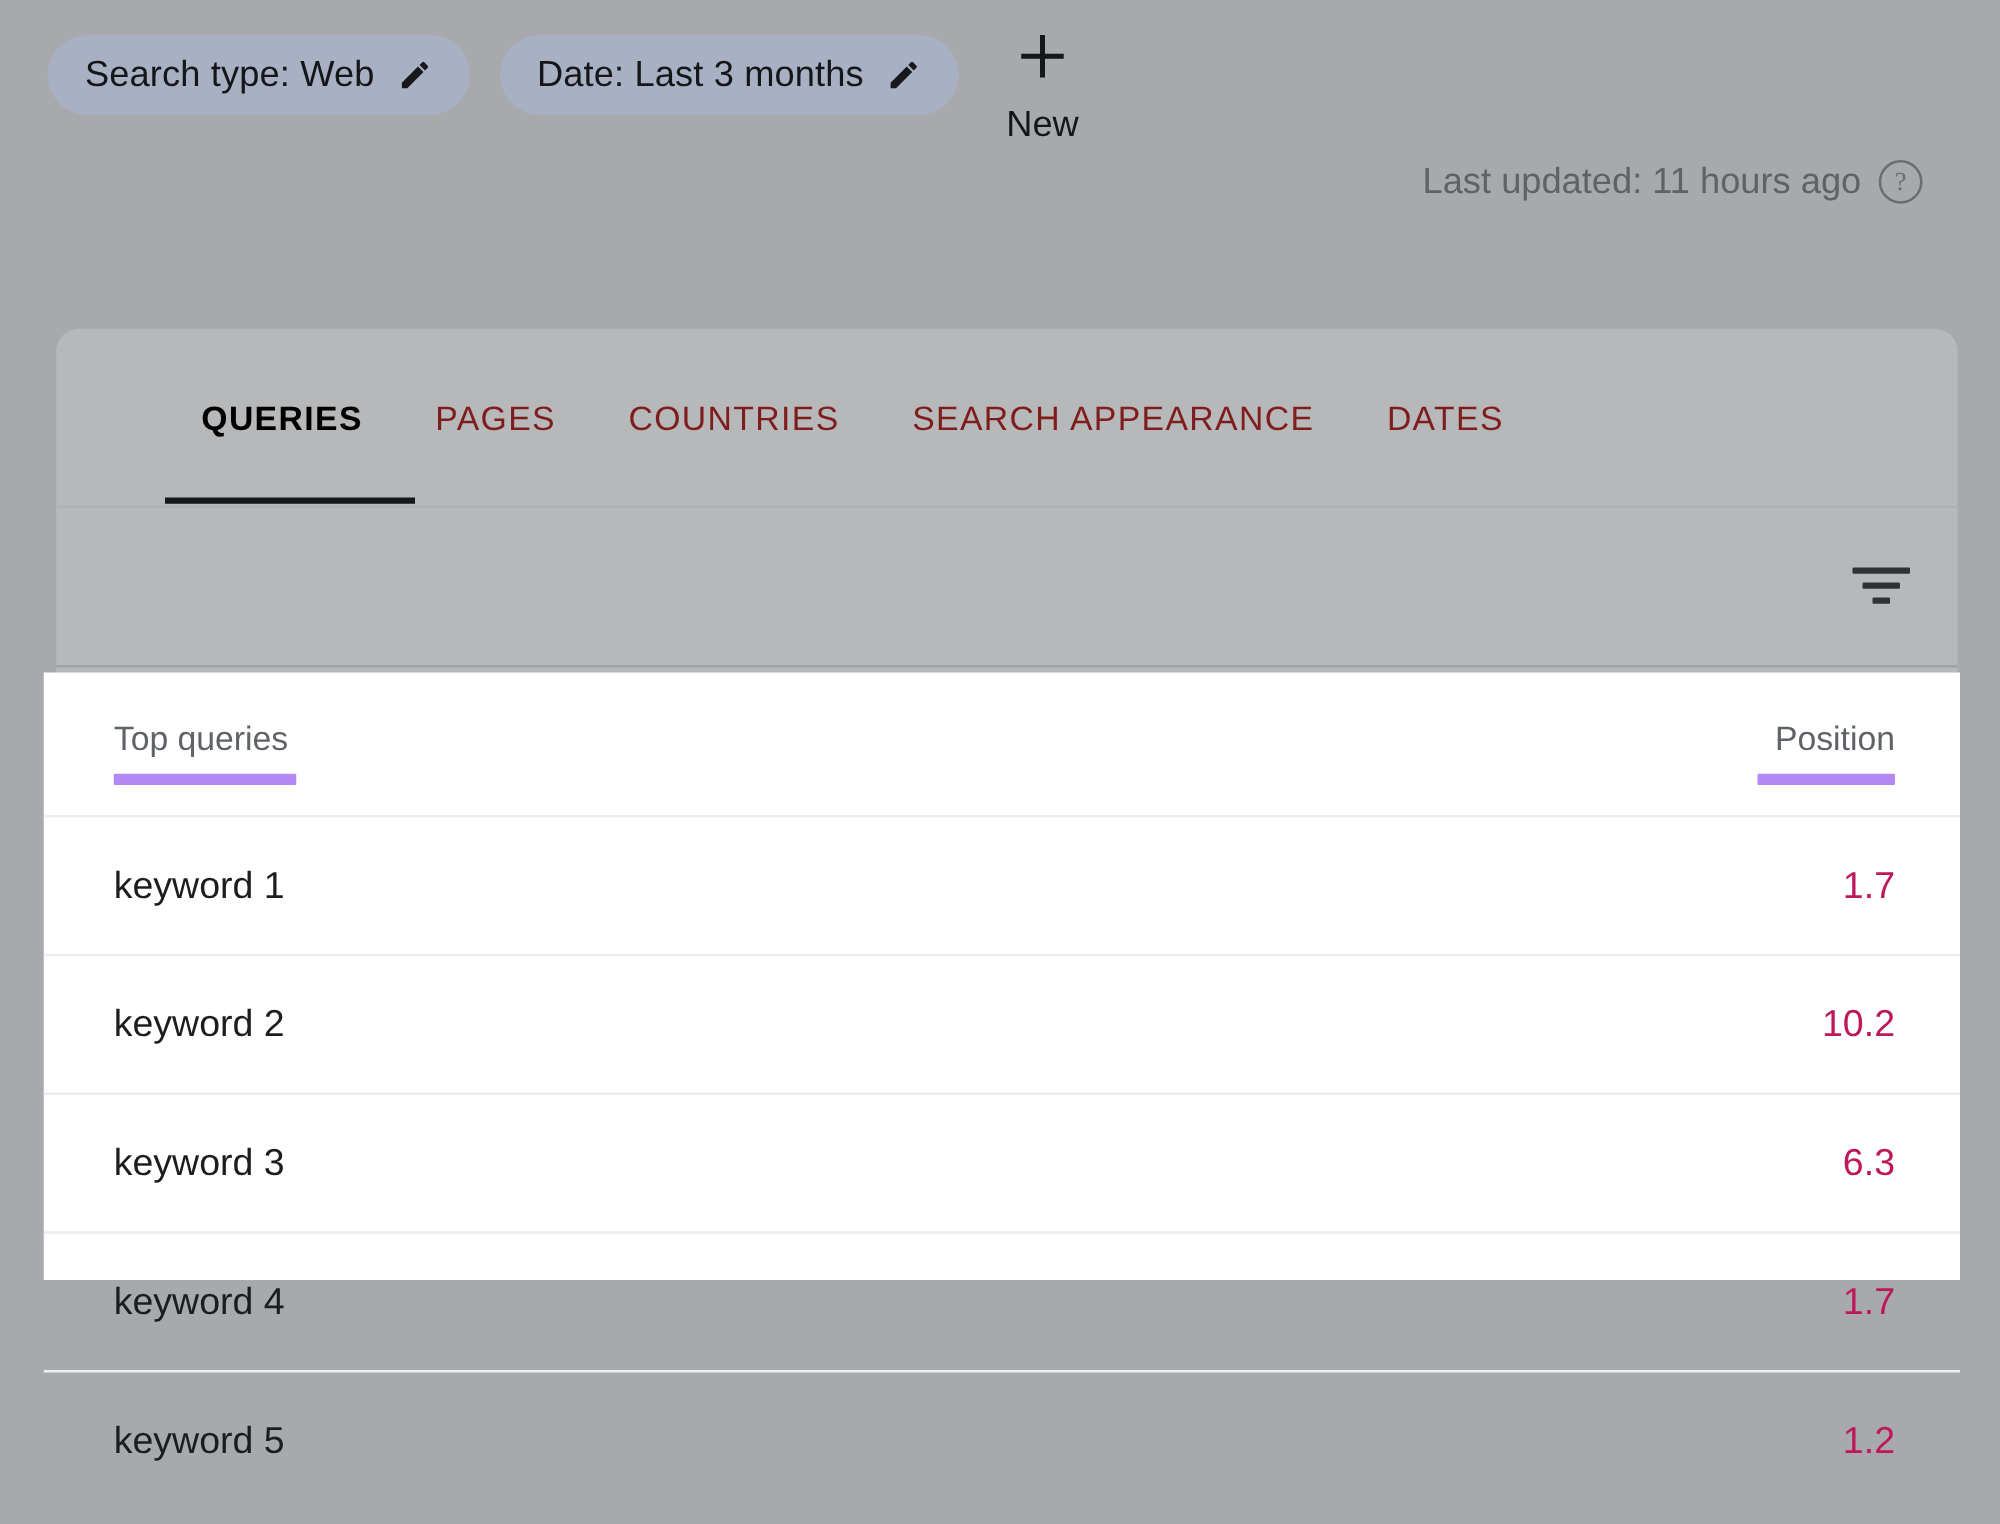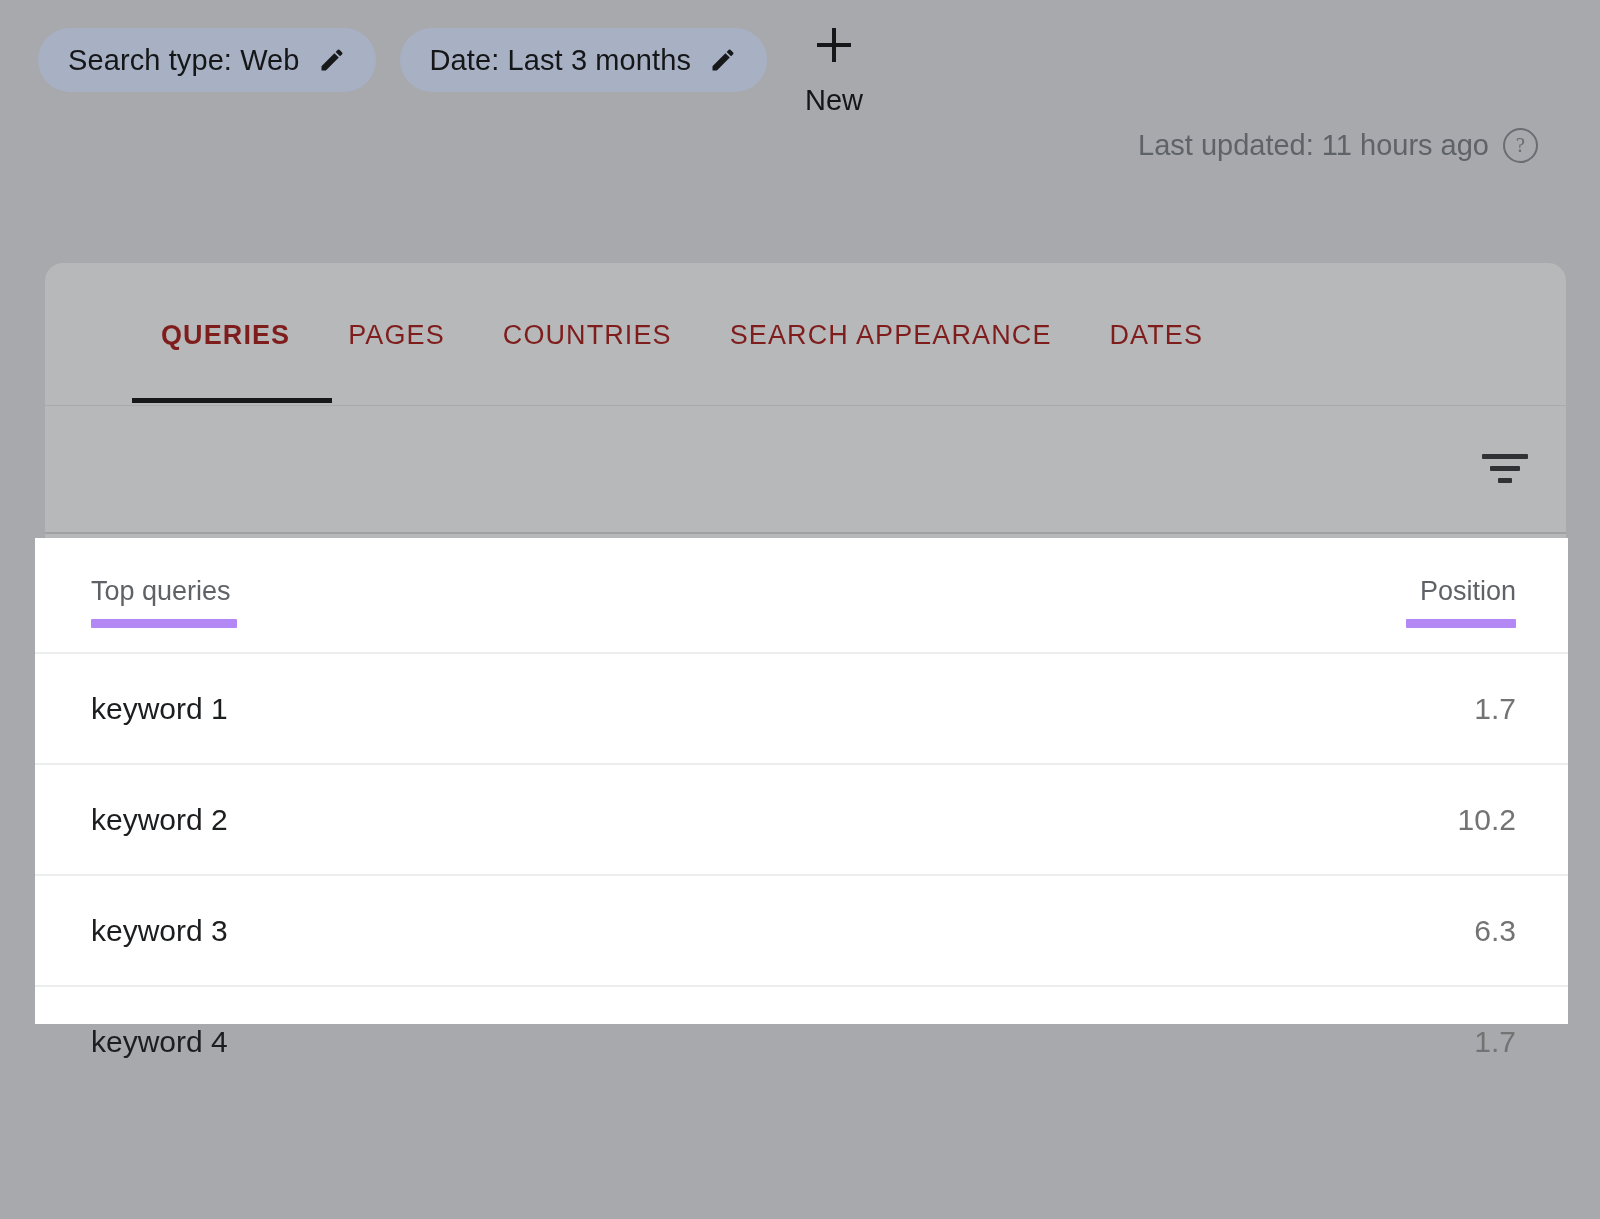--- a/index.html
+++ b/index.html
@@ -114,21 +114,21 @@
   .tab {
     font-size: 27px;
     letter-spacing: 1.1px;
     color: #7f1d1d;
     padding: 0 29px;
     height: 64px;
     line-height: 64px;
     white-space: nowrap;
     cursor: pointer;
   }
-  .tab.active { color: #7f1d1d; font-weight: 700; }
+  .tab.active { color: #000000; font-weight: 700; }
   .tab-underline {
     position: absolute;
     left: 87px;
     top: 135px;
     width: 200px;
     height: 5px;
     background: #16181a;
   }
   .card-divider {
     position: absolute;
@@ -216,21 +216,21 @@
     font-size: 30px;
     color: #1b1d1f;
     white-space: nowrap;
   }
   .cell-position {
     position: absolute;
     right: 52px;
     top: 50%;
     transform: translateY(-50%);
     font-size: 30px;
-    color: #737373;
+    color: #be185d;
     white-space: nowrap;
   }
 </style>
 </head>
 <body>
 
 <div class="chip-row">
 
   <div class="chip">
     <span class="chip-label">Search type: Web</span>
@@ -303,14 +303,18 @@
     <div class="cell-position">10.2</div>
   </div>
   <div class="row">
     <div class="cell-query">keyword 3</div>
     <div class="cell-position">6.3</div>
   </div>
   <div class="row">
     <div class="cell-query">keyword 4</div>
     <div class="cell-position">1.7</div>
   </div>
+  <div class="row">
+    <div class="cell-query">keyword 5</div>
+    <div class="cell-position">1.2</div>
+  </div>
 
 </div>
 
 </body></html>

